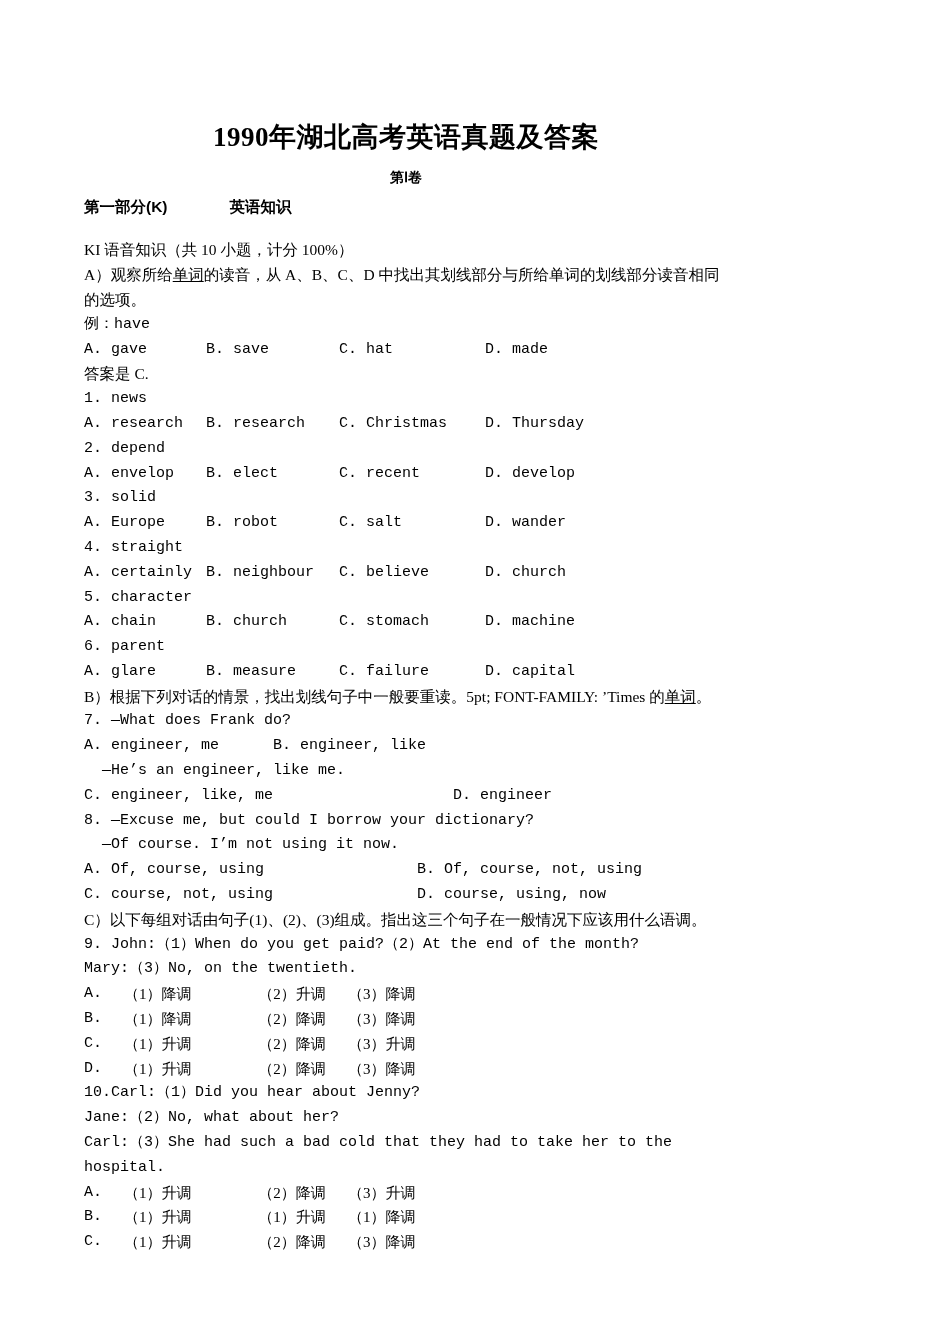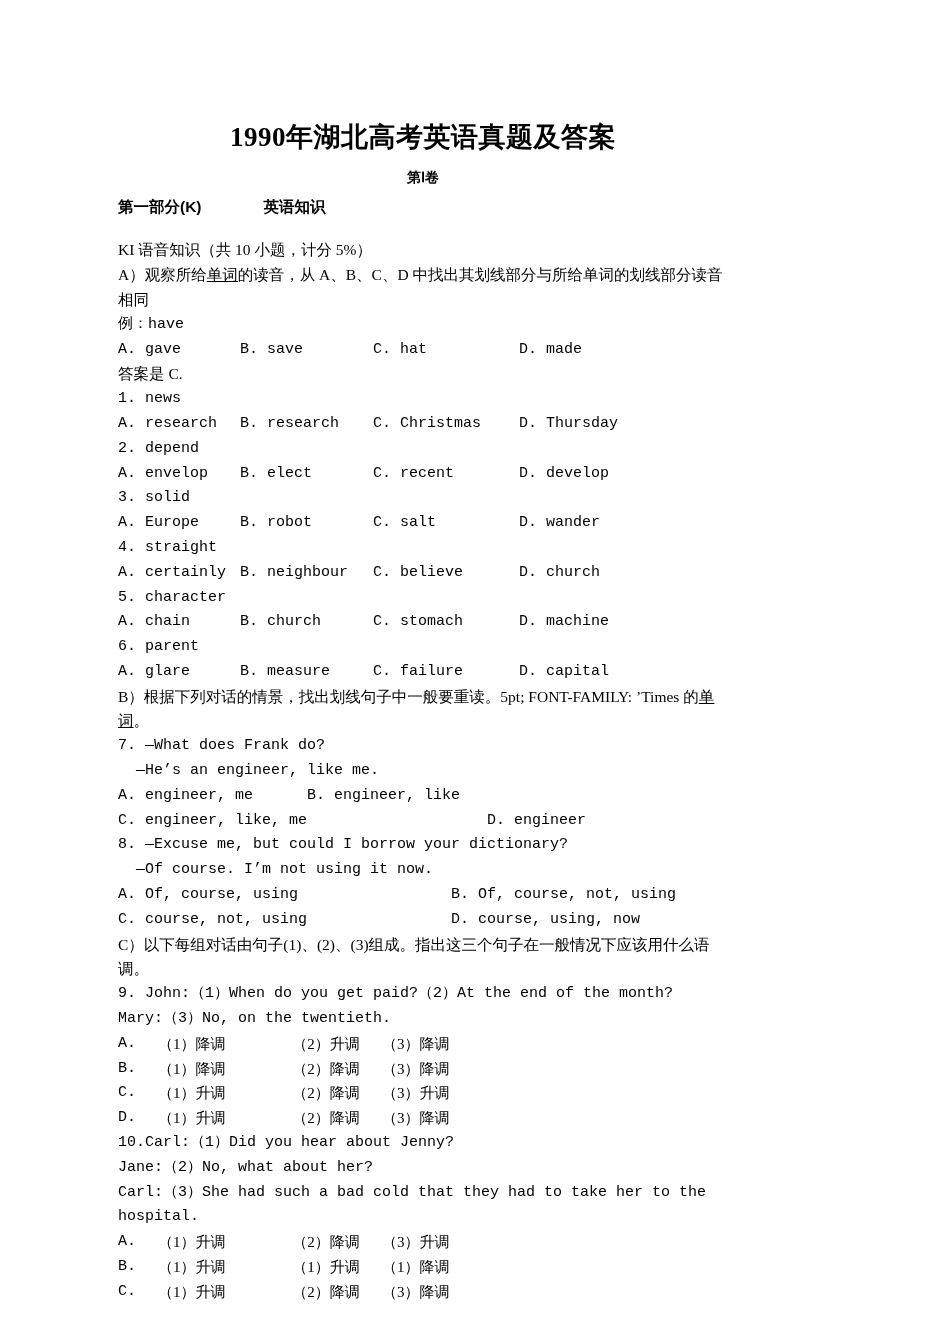--- a/index.html
+++ b/index.html
@@ -12,21 +12,21 @@
     height: 1344px;
     font-family: "Liberation Serif", serif;
     color: #000000;
     position: relative;
     overflow: hidden;
   }
   .page {
     width: 838px;
     height: 1344px;
     box-sizing: border-box;
-    padding: 120px 110px 40px 118px;
+    padding: 120px 110px 40px 84px;
     position: relative;
   }
   .doc-title {
     text-align: center;
     font-family: "Liberation Serif", serif;
     font-size: 27px;
     font-weight: bold;
     letter-spacing: 0.5px;
     margin: 0 0 14px 0;
     line-height: 1.3;
@@ -93,23 +93,24 @@
 <body>
 
 <div class="page">
 
   <h1 class="doc-title">1990年湖北高考英语真题及答案</h1>
 
   <div class="section-label">第Ⅰ卷</div>
 
   <div class="part-head"><span>第一部分(K)</span><span class="gap"></span><span>英语知识</span></div>
 
-  <div class="line cn">KI 语音知识（共 10 小题，计分 5%）</div>
+  <div class="line cn">KI 语音知识（共 10 小题，计分 100%）</div>
 
   <div class="line cn">A）观察所给<span class="u">单词</span>的读音，从 A、B、C、D 中找出其划线部分与所给单词的划线部分读音相同</div>
+  <div class="line cn">的选项。</div>
 
   <div class="line">例：have</div>
 
   <div class="opt-row">
     <span class="w1">A. gave</span>
     <span class="w2">B. save</span>
     <span class="w3">C. hat</span>
     <span>D. made</span>
   </div>
 
@@ -159,22 +160,22 @@
   <div class="opt-row">
     <span class="w1">A. glare</span>
     <span class="w2">B. measure</span>
     <span class="w3">C. failure</span>
     <span>D. capital</span>
   </div>
 
   <div class="line cn">B）根据下列对话的情景，找出划线句子中一般要重读。5pt; FONT-FAMILY: ’Times 的<span class="u">单词</span>。</div>
 
   <div class="line">7. —What does Frank do?</div>
+  <div class="line">A. engineer, me      B. engineer, like</div>
   <div class="line indent1">—He’s an engineer, like me.</div>
-  <div class="line">A. engineer, me      B. engineer, like</div>
   <div class="line">C. engineer, like, me                    D. engineer</div>
 
   <div class="line">8. —Excuse me, but could I borrow your dictionary?</div>
   <div class="line indent1">—Of course. I’m not using it now.</div>
   <div class="line">A. Of, course, using                 B. Of, course, not, using</div>
   <div class="line">C. course, not, using                D. course, using, now</div>
 
   <div class="line cn">C）以下每组对话由句子(1)、(2)、(3)组成。指出这三个句子在一般情况下应该用什么语调。</div>
 
   <div class="line">9. John:（1）When do you get paid?（2）At the end of the month?</div>

